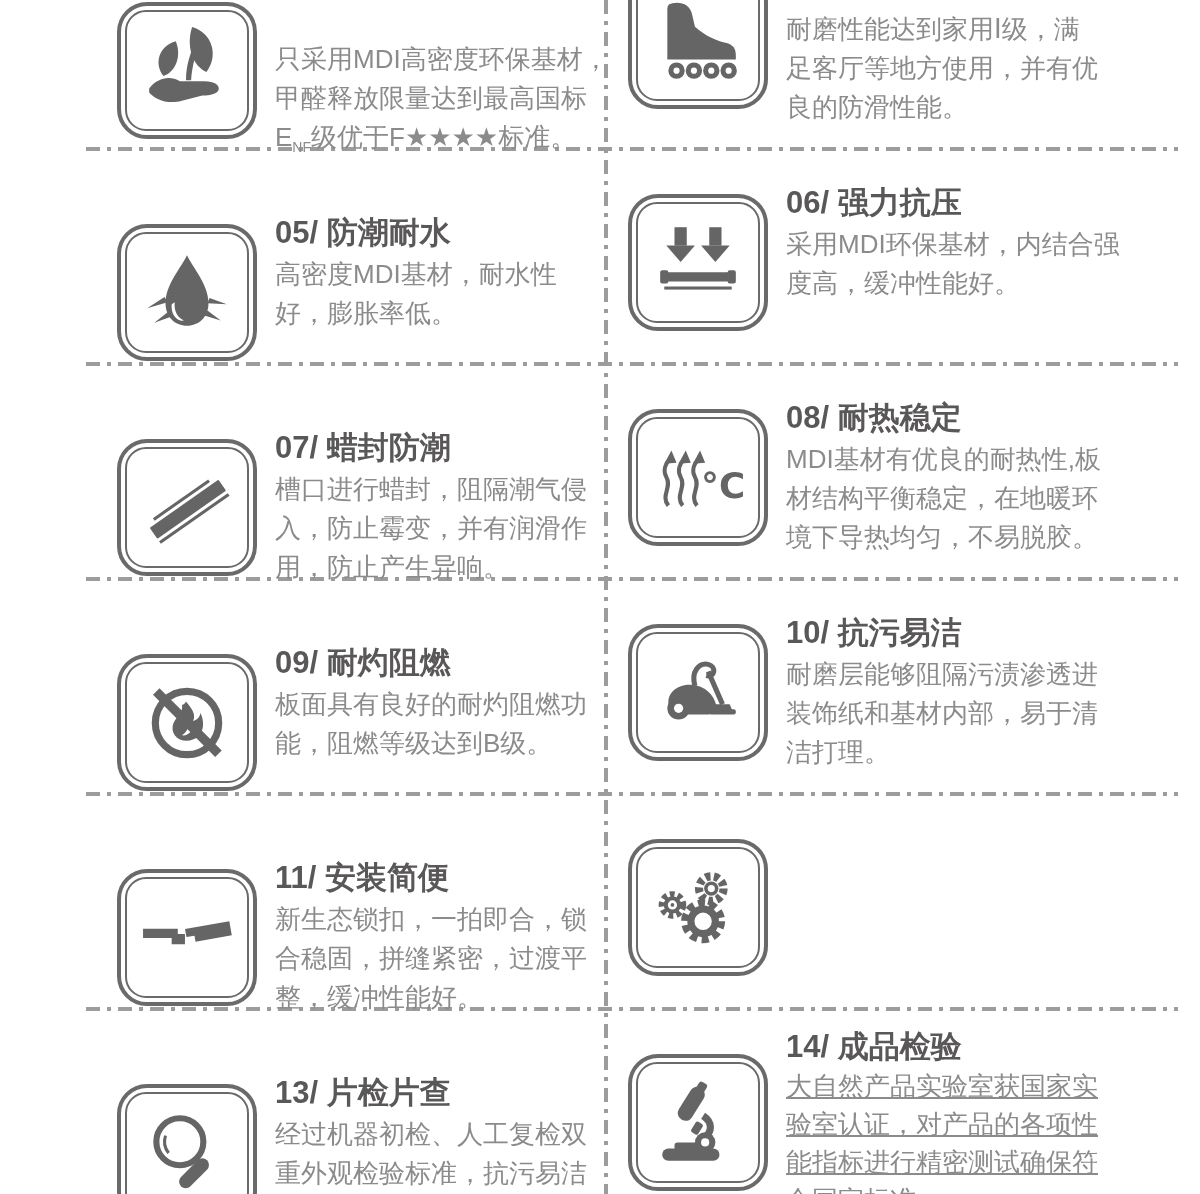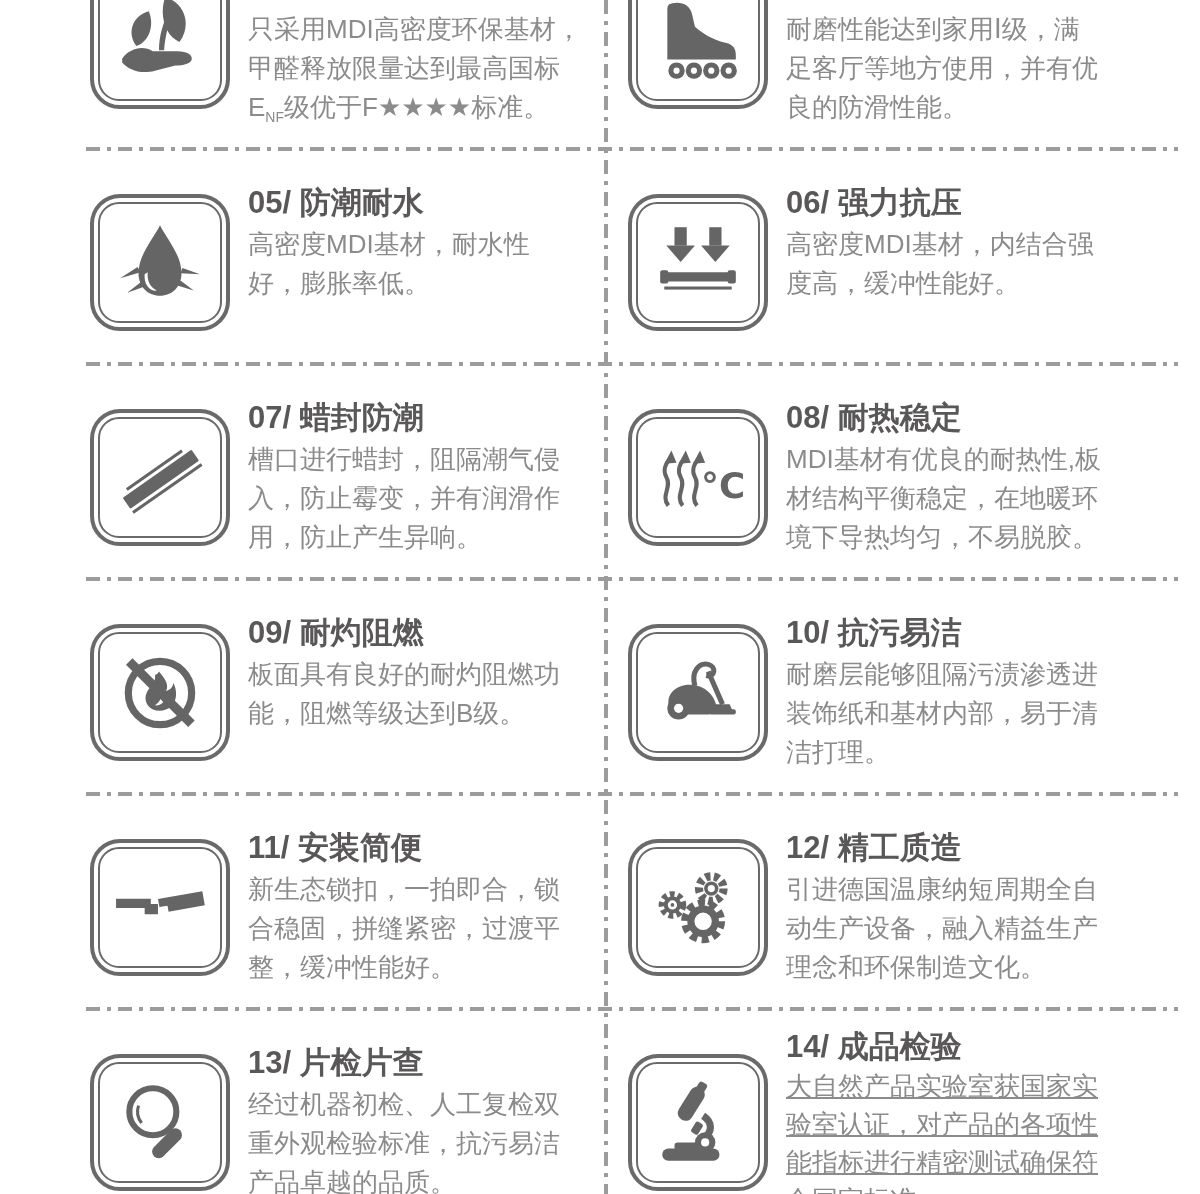--- a/index.html
+++ b/index.html
@@ -10,21 +10,21 @@
   }
   .vdiv {
     position:absolute; left:604px; top:0; width:4px; height:1194px;
     background:repeating-linear-gradient(180deg,#9c9c9c 0 14px,transparent 14px 21px,#9c9c9c 21px 25px,transparent 25px 32px);
   }
   .sep {
     position:absolute; left:86px; width:1092px; height:4px;
     background:repeating-linear-gradient(90deg,#9c9c9c 0 14px,transparent 14px 21px,#9c9c9c 21px 25px,transparent 25px 32px);
   }
   .feature { position:absolute; display:flex; align-items:flex-start; }
-  .feature.left  { left:90px; }
+  .feature.left  { left:117px;margin-top:30px; }
   .feature.right { left:628px; }
   .icon-box {
     flex:0 0 auto; width:140px; height:137px; box-sizing:border-box;
     border:4px solid #6a6a6a; border-radius:30px; padding:4px; margin-top:46px;
     background:#fff;
   }
   .icon-inner {
     width:100%; height:100%; box-sizing:border-box;
     border:2px solid #6a6a6a; border-radius:21px;
     display:flex; align-items:center; justify-content:center;
@@ -129,21 +129,21 @@
             <polygon points="48,28 76,28 62,44"></polygon>
           <rect x="8" y="52" width="8" height="13" rx="2"></rect>
           <rect x="74" y="52" width="8" height="13" rx="2"></rect>
           <rect x="12" y="54" width="66" height="9" rx="2"></rect>
           <rect x="12" y="68" width="66" height="3"></rect>
         </svg>
       </div>
     </div>
     <div class="text-col">
       <div class="f-title">06/ 强力抗压</div>
-      <div class="f-line">高密度MDI基材，内结合强</div>
+      <div class="f-line">采用MDI环保基材，内结合强</div>
       <div class="f-line">度高，缓冲性能好。</div>
     </div>
   </div>
 
   <div class="feature left" style="top:363px">
     <div class="icon-box">
       <div class="icon-inner">
         <svg viewBox="0 0 90 90">
           <g transform="rotate(-35 45 45)">
             <rect x="4" y="40" width="82" height="13" rx="1"></rect>
@@ -252,26 +252,20 @@
           <circle cx="50" cy="58" r="12" fill="none" stroke="#666565" stroke-width="7"></circle>
           <circle cx="58" cy="26" r="12" fill="none" stroke="#666565" stroke-width="8" stroke-dasharray="5 3.4"></circle>
           <circle cx="58" cy="26" r="7"></circle>
             <circle cx="58" cy="26" r="3.5" fill="#fff"></circle>
           <circle cx="20" cy="42" r="10" fill="none" stroke="#666565" stroke-width="7" stroke-dasharray="4.4 3"></circle>
           <circle cx="20" cy="42" r="6.5" fill="none" stroke="#666565" stroke-width="4"></circle>
           <circle cx="20" cy="42" r="1.8"></circle>
         </svg>
       </div>
     </div>
-    <div class="text-col">
-      <div class="f-title">12/ 精工质造</div>
-      <div class="f-line">引进德国温康纳短周期全自</div>
-      <div class="f-line">动生产设备，融入精益生产</div>
-      <div class="f-line">理念和环保制造文化。</div>
-    </div>
   </div>
 
   <div class="feature left" style="top:1008px">
     <div class="icon-box">
       <div class="icon-inner">
         <svg viewBox="0 0 90 90">
           <circle cx="38" cy="34" r="23" fill="none" stroke="#666565" stroke-width="6"></circle>
           <path d="M24 28 C22 34 23 40 27 45" fill="none" stroke="#666565" stroke-width="3"></path>
           <g transform="rotate(45 60 56)">
             <rect x="54" y="50" width="13" height="36" rx="6.5"></rect>

